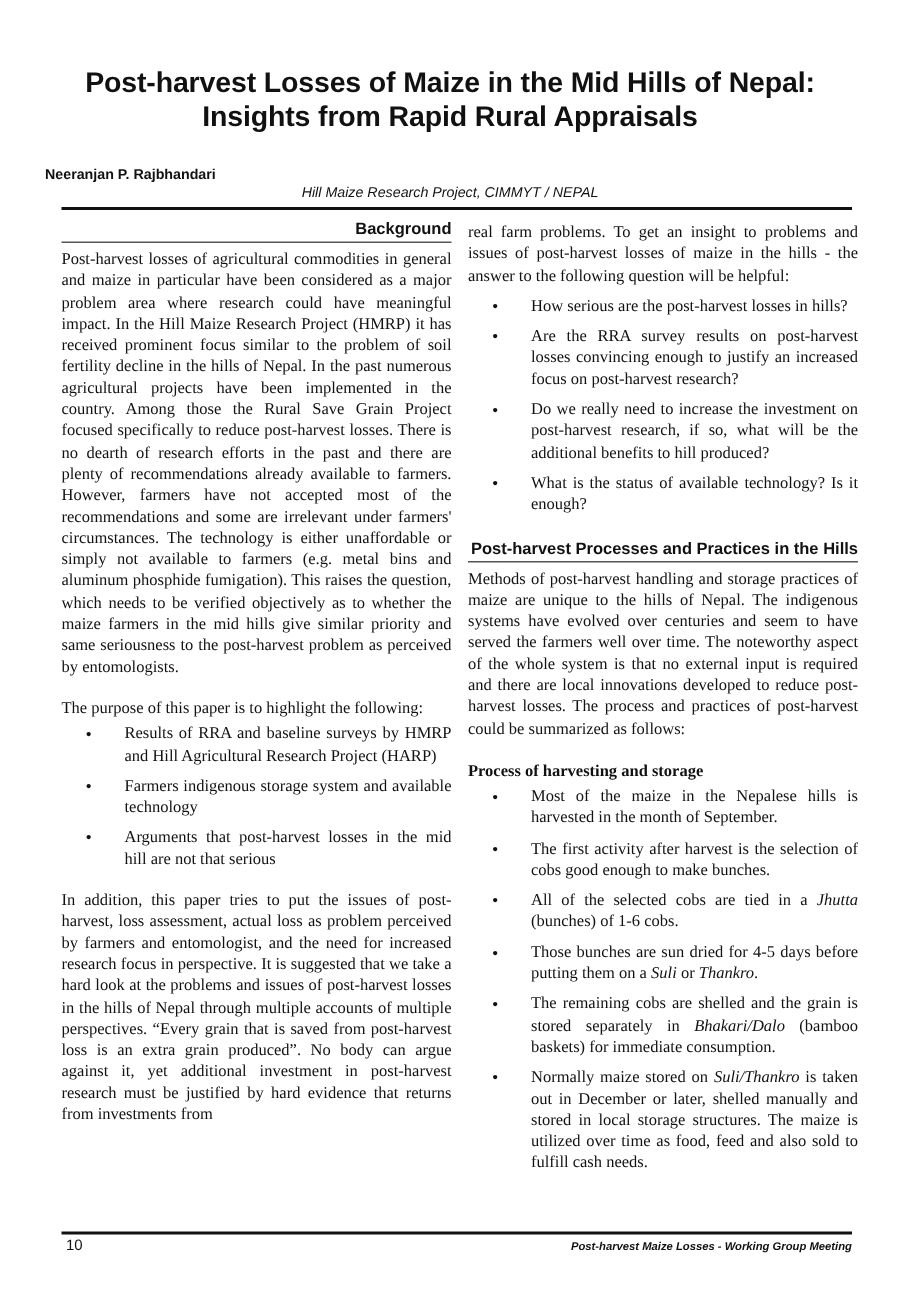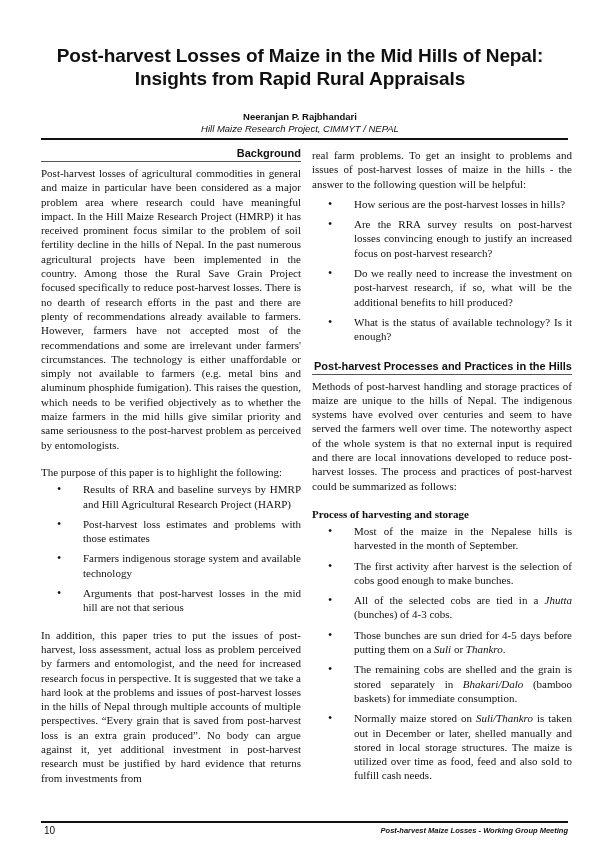--- a/index.html
+++ b/index.html
@@ -10,21 +10,20 @@
   }
   .title {
     position: absolute; left: 30px; top: 44px; width: 540px;
     text-align: center;
     font-family: "Liberation Sans", "DejaVu Sans", sans-serif;
     font-weight: bold; font-size: 19px; line-height: 23px; color: #111;
     letter-spacing: -0.1px;
   }
   .author {
     position: absolute; left: 30px; top: 111px; width: 540px;
-    text-align: center;
     font-family: "Liberation Sans", "DejaVu Sans", sans-serif;
     font-weight: bold; font-size: 9.5px; line-height: 12px;
   }
   .affil {
     position: absolute; left: 30px; top: 123px; width: 540px;
     text-align: center;
     font-family: "Liberation Sans", "DejaVu Sans", sans-serif;
     font-style: italic; font-size: 9.5px; line-height: 12px;
   }
   .top-rule {
@@ -86,42 +85,41 @@
 <div class="author">Neeranjan P. Rajbhandari</div>
 <div class="affil">Hill Maize Research Project, CIMMYT / NEPAL</div>
 <div class="top-rule"></div>
 
 <div class="col left">
   <div class="sec-head">Background</div>
   <p>Post-harvest losses of agricultural commodities in general and maize in particular have been considered as a major problem area where research could have meaningful impact. In the Hill Maize Research Project (HMRP) it has received prominent focus similar to the problem of soil fertility decline in the hills of Nepal. In the past numerous agricultural projects have been implemented in the country. Among those the Rural Save Grain Project focused specifically to reduce post-harvest losses. There is no dearth of research efforts in the past and there are plenty of recommendations already available to farmers. However, farmers have not accepted most of the recommendations and some are irrelevant under farmers' circumstances. The technology is either unaffordable or simply not available to farmers (e.g. metal bins and aluminum phosphide fumigation). This raises the question, which needs to be verified objectively as to whether the maize farmers in the mid hills give similar priority and same seriousness to the post-harvest problem as perceived by entomologists.</p>
   <p class="gap">The purpose of this paper is to highlight the following:</p>
   <ul class="bullets">
     <li>Results of RRA and baseline surveys by HMRP and Hill Agricultural Research Project (HARP)</li>
-    <li>Post-harvest loss estimates and problems with those estimates</li>
     <li>Farmers indigenous storage system and available technology</li>
     <li>Arguments that post-harvest losses in the mid hill are not that serious</li>
   </ul>
   <p class="gap">In addition, this paper tries to put the issues of post-harvest, loss assessment, actual loss as problem perceived by farmers and entomologist, and the need for increased research focus in perspective. It is suggested that we take a hard look at the problems and issues of post-harvest losses in the hills of Nepal through multiple accounts of multiple perspectives. “Every grain that is saved from post-harvest loss is an extra grain produced”. No body can argue against it, yet additional investment in post-harvest research must be justified by hard evidence that returns from investments from</p>
 </div>
 
 <div class="col right">
   <p>real farm problems. To get an insight to problems and issues of post-harvest losses of maize in the hills - the answer to the following question will be helpful:</p>
   <ul class="bullets" style="margin-top:6px;">
     <li>How serious are the post-harvest losses in hills?</li>
     <li>Are the RRA survey results on post-harvest losses convincing enough to justify an increased focus on post-harvest research?</li>
     <li>Do we really need to increase the investment on post-harvest research, if so, what will be the additional benefits to hill produced?</li>
     <li>What is the status of available technology? Is it enough?</li>
   </ul>
   <div class="sec-head" style="margin-top:16px;">Post-harvest Processes and Practices in the Hills</div>
   <p>Methods of post-harvest handling and storage practices of maize are unique to the hills of Nepal. The indigenous systems have evolved over centuries and seem to have served the farmers well over time. The noteworthy aspect of the whole system is that no external input is required and there are local innovations developed to reduce post-harvest losses. The process and practices of post-harvest could be summarized as follows:</p>
   <div class="sub-head">Process of harvesting and storage</div>
   <ul class="bullets">
     <li><span>Most of the maize in the Nepalese hills is harvested in the month of September.</span></li>
     <li><span>The first activity after harvest is the selection of cobs good enough to make bunches.</span></li>
-    <li><span>All of the selected cobs are tied in a </span><em>Jhutta</em><span> (bunches) of 4-3 cobs.</span></li>
+    <li><span>All of the selected cobs are tied in a </span><em>Jhutta</em><span> (bunches) of 1-6 cobs.</span></li>
     <li><span>Those bunches are sun dried for 4-5 days before putting them on a </span><em>Suli</em><span> or </span><em>Thankro</em><span>.</span></li>
     <li><span>The remaining cobs are shelled and the grain is stored separately in </span><em>Bhakari/Dalo</em><span> (bamboo baskets) for immediate consumption.</span></li>
     <li><span>Normally maize stored on </span><em>Suli/Thankro</em><span> is taken out in December or later, shelled manually and stored in local storage structures. The maize is utilized over time as food, feed and also sold to fulfill cash needs.</span></li>
   </ul>
 </div>
 
 <div class="footer-rule"></div>
 <div class="page-num">10</div>
 <div class="running-foot">Post-harvest Maize Losses - Working Group Meeting</div>
 

